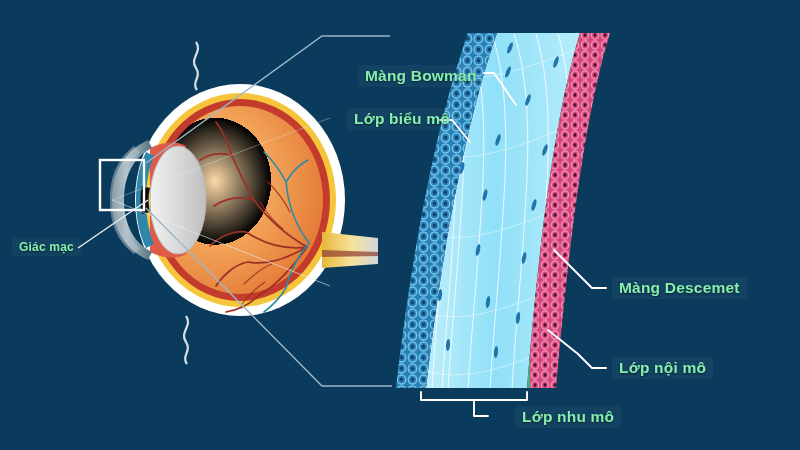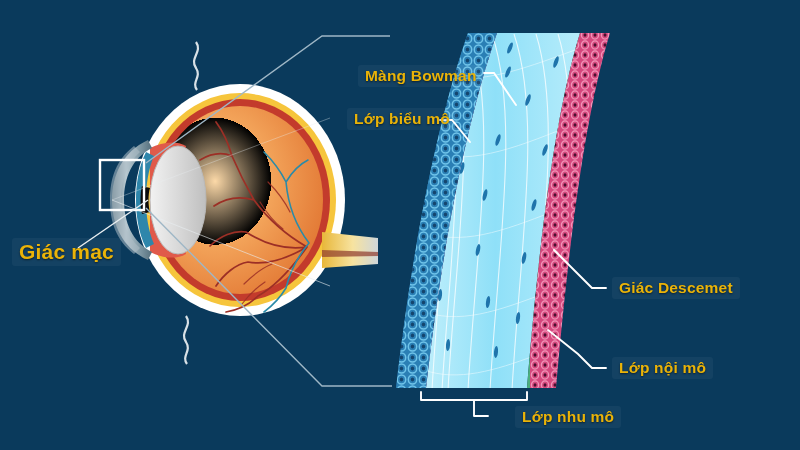--- a/index.html
+++ b/index.html
@@ -5,31 +5,31 @@
   html,body{margin:0;padding:0;}
   body{
     width:800px;height:450px;overflow:hidden;
     background:#0a3a5c;
     font-family:"Liberation Sans","DejaVu Sans",sans-serif;
   }
   #stage{position:relative;width:800px;height:450px;}
   #stage svg{position:absolute;top:0;left:0;}
   .lbl{
     position:absolute;
-    color:#eab308;
+    color:#86efac;
     font-weight:bold;
     font-size:15.5px;
     letter-spacing:.2px;
     white-space:nowrap;
     background:rgba(255,255,255,.045);
     padding:2px 7px;
     border-radius:3px;
     text-shadow:0 1px 2px rgba(0,0,0,.55);
   }
-  #lbl-giacmac{left:12px;  top:238px; font-size:21px;}
+  #lbl-giacmac{left:12px;  top:238px; font-size:12px;}
   #lbl-bowman {left:358px; top:65px;}
   #lbl-bieumo {left:347px; top:108px;}
   #lbl-descemet{left:612px;top:277px;}
   #lbl-noimo  {left:612px; top:357px;}
   #lbl-nhumo  {left:492px; top:406px;margin-left:23px;}
 </style>
 </head>
 <body>
 
 <div id="stage">
@@ -232,17 +232,17 @@
 
     <g stroke="#ffffff" stroke-width="1.9" fill="none" stroke-linecap="round" stroke-linejoin="round">
       <path d="M421,392 L421,400 L527,400 L527,392"></path>
       <path d="M474,400 L474,416 L488,416"></path>
     </g>
   </svg>
 
   <div class="lbl" id="lbl-giacmac">Giác mạc</div>
   <div class="lbl" id="lbl-bowman">Màng Bowman</div>
   <div class="lbl" id="lbl-bieumo">Lớp biểu mô</div>
-  <div class="lbl" id="lbl-descemet">Giác Descemet</div>
+  <div class="lbl" id="lbl-descemet">Màng Descemet</div>
   <div class="lbl" id="lbl-noimo">Lớp nội mô</div>
   <div class="lbl" id="lbl-nhumo">Lớp nhu mô</div>
 
 </div>
 
 </body></html>

